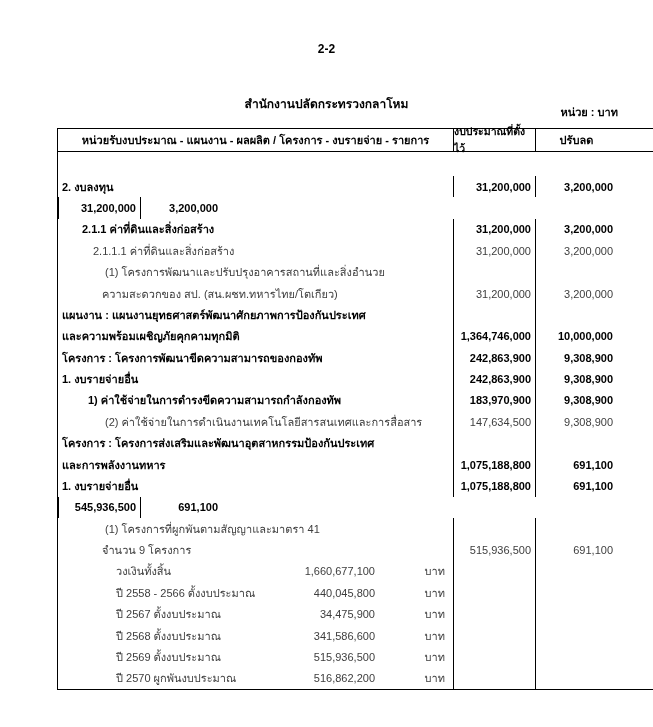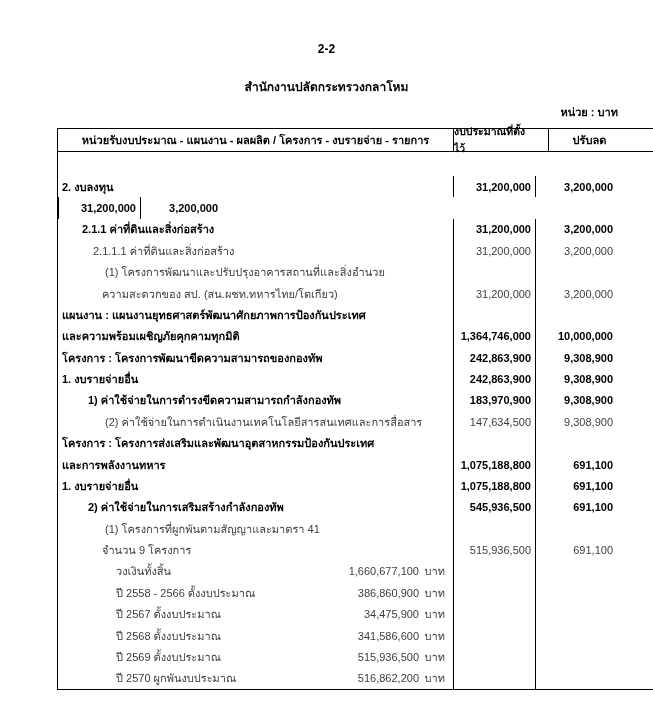--- a/index.html
+++ b/index.html
@@ -6,55 +6,55 @@
   body{
     width:653px;height:727px;position:relative;overflow:hidden;
     font-family:"Liberation Sans","DejaVu Sans",sans-serif;
     color:#000;-webkit-font-smoothing:antialiased;
   }
   .page-number{
     position:absolute;top:42px;left:0;width:653px;text-align:center;
     font-size:12px;font-weight:bold;
   }
   .doc-title{
-    position:absolute;top:77px;left:0;width:653px;text-align:center;
+    position:absolute;top:94px;left:0;width:653px;text-align:center;
     font-size:12px;font-weight:bold;
   }
   .unit-label{
     position:absolute;top:103px;right:35px;text-align:right;
     font-size:11px;font-weight:bold;
   }
   .budget-table{
     position:absolute;left:57px;top:128px;width:622px;height:562px;
     border:1px solid #000;box-sizing:border-box;
     display:flex;flex-direction:column;font-size:11px;
   }
   .thead{
     height:23px;flex:0 0 23px;display:flex;border-bottom:1px solid #000;
     box-sizing:border-box;font-weight:bold;
   }
   .thead .h1{width:395px;display:flex;align-items:center;justify-content:center;}
   .thead .h2{width:82px;box-sizing:border-box;border-left:1px solid #000;display:flex;align-items:center;justify-content:center;font-size:10.5px;}
-  .thead .h3{width:82px;box-sizing:border-box;border-left:1px solid #000;display:flex;align-items:center;justify-content:center;margin-left:13px;}
+  .thead .h3{width:82px;box-sizing:border-box;border-left:1px solid #000;display:flex;align-items:center;justify-content:center;}
   .tbody{flex:1;display:flex;flex-direction:column;margin-top:24px;}
   .trow{flex:1;display:flex;min-height:0;}
   .c1{width:395px;box-sizing:border-box;display:flex;align-items:center;white-space:nowrap;overflow:hidden;color:#3d3d3d;padding-right:8px;}
   .c2,.c3{width:82px;box-sizing:border-box;border-left:1px solid #000;display:flex;align-items:center;justify-content:flex-end;padding-right:4px;color:#3d3d3d;}
   .b{font-weight:bold;color:#000 !important;}
   .ind0{padding-left:4px;}
   .ind1{padding-left:13px;}
   .ind2{padding-left:24px;}
   .ind3{padding-left:30px;}
   .ind4{padding-left:35px;}
   .ind5{padding-left:44px;}
   .ind6{padding-left:47px;}
   .ind7{padding-left:58px;}
   .agrp{margin-left:auto;display:flex;align-items:center;}
   .a-num{text-align:left;}
-  .a-unit{width:26px;text-align:right;}
+  .a-unit{width:26px;text-align:right;padding-left:44px;}
 </style>
 </head>
 <body>
 
 <div class="page-number">2-2</div>
 <div class="doc-title">สำนักงานปลัดกระทรวงกลาโหม</div>
 <div class="unit-label">หน่วย : บาท</div>
 
 <div class="budget-table">
   <div class="thead">
@@ -159,23 +159,20 @@
         <div class="c3 b">691,100</div>
       </div>
       <div class="trow">
         <div class="c1 ind0 b">
           <span>1. งบรายจ่ายอื่น</span>
         </div>
         <div class="c2 b">1,075,188,800</div>
         <div class="c3 b">691,100</div>
       </div>
       <div class="trow">
-        <div class="c1 ind3 b">
-          <span>2) ค่าใช้จ่ายในการเสริมสร้างกำลังกองทัพ</span>
-        </div>
         <div class="c2 b">545,936,500</div>
         <div class="c3 b">691,100</div>
       </div>
       <div class="trow">
         <div class="c1 ind6">
           <span>(1) โครงการที่ผูกพันตามสัญญาและมาตรา 41</span>
         </div>
         <div class="c2"></div>
         <div class="c3"></div>
       </div>
@@ -194,21 +191,21 @@
             <span class="a-unit">บาท</span>
           </span>
         </div>
         <div class="c2"></div>
         <div class="c3"></div>
       </div>
       <div class="trow">
         <div class="c1 ind7">
           <span>ปี 2558 - 2566 ตั้งงบประมาณ</span>
           <span class="agrp">
-            <span class="a-num">386,860,900</span>
+            <span class="a-num">440,045,800</span>
             <span class="a-unit">บาท</span>
           </span>
         </div>
         <div class="c2"></div>
         <div class="c3"></div>
       </div>
       <div class="trow">
         <div class="c1 ind7">
           <span>ปี 2567 ตั้งงบประมาณ</span>
           <span class="agrp">

